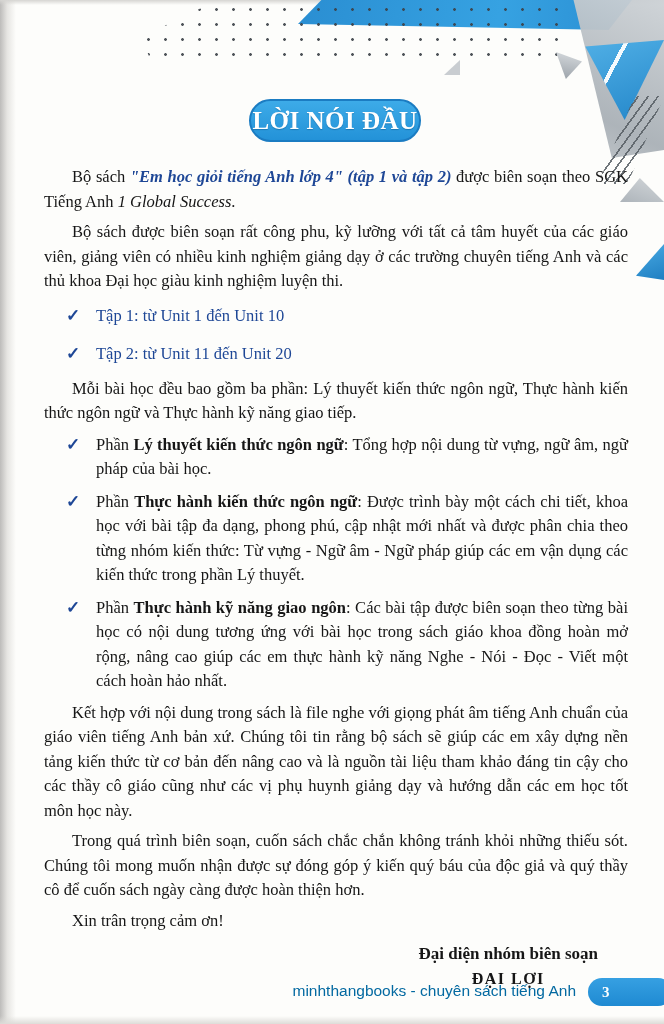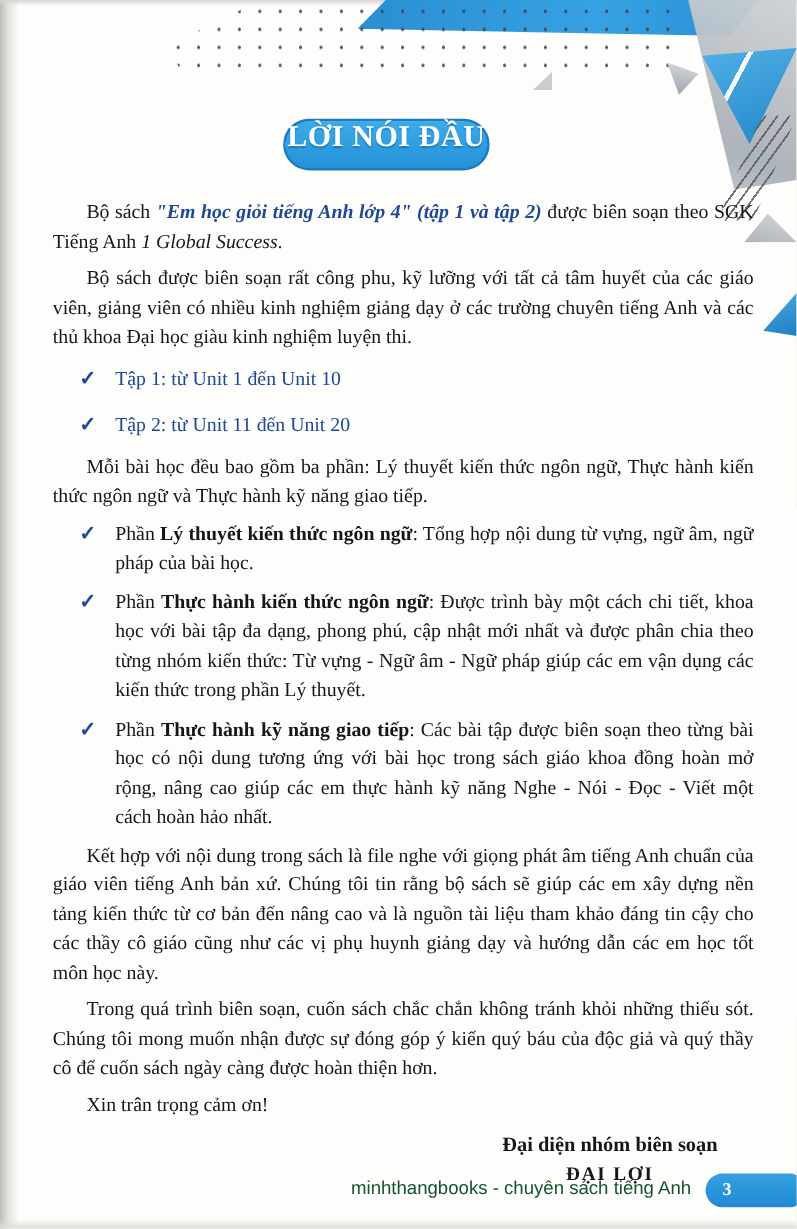--- a/index.html
+++ b/index.html
@@ -39,24 +39,24 @@
   .tri-a{left:556px;top:52px;width:26px;height:27px;background:linear-gradient(190deg,#d9dde0,#9aa1a8);
     clip-path:polygon(0 0,100% 35%,38% 100%);}
   .tri-b{left:620px;top:178px;width:44px;height:24px;background:linear-gradient(200deg,#d3d7da,#adb4ba);
     clip-path:polygon(45% 0,100% 100%,0 100%);}
   .tri-c{left:636px;top:244px;width:28px;height:36px;background:linear-gradient(160deg,#4aabe4,#1f7fc2);
     clip-path:polygon(100% 0,100% 100%,0 88%);}
   .tri-d{left:444px;top:60px;width:16px;height:15px;background:#c3c8cc;
     clip-path:polygon(100% 0,100% 100%,0 100%);opacity:.9;}
 
   
-  .title-pill{position:absolute;left:236px;top:99px;width:172px;height:43px;
+  .title-pill{position:absolute;left:249px;top:99px;width:172px;height:43px;
     background:linear-gradient(180deg,#3dabe8,#2392d8);
     border:2.5px solid #1b7cc2;border-radius:23px;box-sizing:border-box;
-    display:flex;justify-content:center;}
+    display:flex;align-items:center;justify-content:center;}
   .title-pill span{color:#ffffff;font-weight:bold;font-size:25px;letter-spacing:.5px;
     font-family:"Liberation Serif",serif;text-shadow:0 1px 1px rgba(0,60,110,.35);}
 
   
   .content{position:absolute;left:44px;top:162px;width:584px;display:flex;flex-direction:column;}
   .para{margin:3px 0;font-size:16.5px;line-height:24.5px;text-align:justify;text-indent:28px;}
   .book-title{color:#1e4796;font-weight:bold;font-style:italic;}
   .italic{font-style:italic;}
   .bold{font-weight:bold;}
   .bullet{display:flex;margin:4px 0 4px 22px;font-size:16.5px;line-height:24.5px;}
@@ -64,21 +64,21 @@
   .bullet .btext{flex:1;text-align:justify;}
   .vol{margin-top:7px;margin-bottom:7px;}
   .vol .btext{color:#1e4796;font-weight:normal;}
 
   .signature{align-self:flex-end;margin:6px 30px 0 0;text-align:center;}
   .sig-role{font-weight:bold;font-size:17px;line-height:24px;}
   .sig-name{font-weight:bold;font-size:16px;line-height:26px;letter-spacing:1.5px;}
 
   
   .footer-text{position:absolute;right:88px;top:982px;
-    font-family:"Liberation Sans",sans-serif;font-size:15.5px;color:#14532d;}
+    font-family:"Liberation Sans",sans-serif;font-size:15.5px;color:#0369a1;}
   .page-badge{position:absolute;left:588px;top:978px;width:84px;height:28px;
     background:linear-gradient(180deg,#36a0e2,#1f8ad2);border-radius:15px;
     display:flex;align-items:center;}
   .page-badge span{color:#ffffff;font-size:15px;font-weight:bold;margin-left:14px;
     font-family:"Liberation Serif",serif;}
 </style>
 </head>
 <body>
 
 <div class="page">
@@ -122,21 +122,21 @@
     <div class="bullet">
       <span class="check">✓</span>
       <span class="btext"><span>Phần </span><span class="bold">Lý thuyết kiến thức ngôn ngữ</span><span>: Tổng hợp nội dung từ vựng, ngữ âm, ngữ pháp của bài học.</span></span>
     </div>
     <div class="bullet">
       <span class="check">✓</span>
       <span class="btext"><span>Phần </span><span class="bold">Thực hành kiến thức ngôn ngữ</span><span>: Được trình bày một cách chi tiết, khoa học với bài tập đa dạng, phong phú, cập nhật mới nhất và được phân chia theo từng nhóm kiến thức: Từ vựng - Ngữ âm - Ngữ pháp giúp các em vận dụng các kiến thức trong phần Lý thuyết.</span></span>
     </div>
     <div class="bullet">
       <span class="check">✓</span>
-      <span class="btext"><span>Phần </span><span class="bold">Thực hành kỹ năng giao tiếp</span><span>: Các bài tập được biên soạn theo từng bài học có nội dung tương ứng với bài học trong sách giáo khoa đồng hoàn mở rộng, nâng cao giúp các em thực hành kỹ năng Nghe - Nói - Đọc - Viết một cách hoàn hảo nhất.</span></span>
+      <span class="btext"><span>Phần </span><span class="bold">Thực hành kỹ năng giao ngôn</span><span>: Các bài tập được biên soạn theo từng bài học có nội dung tương ứng với bài học trong sách giáo khoa đồng hoàn mở rộng, nâng cao giúp các em thực hành kỹ năng Nghe - Nói - Đọc - Viết một cách hoàn hảo nhất.</span></span>
     </div>
 
     <p class="para">Kết hợp với nội dung trong sách là file nghe với giọng phát âm tiếng Anh chuẩn của giáo viên tiếng Anh bản xứ. Chúng tôi tin rằng bộ sách sẽ giúp các em xây dựng nền tảng kiến thức từ cơ bản đến nâng cao và là nguồn tài liệu tham khảo đáng tin cậy cho các thầy cô giáo cũng như các vị phụ huynh giảng dạy và hướng dẫn các em học tốt môn học này.</p>
 
     <p class="para">Trong quá trình biên soạn, cuốn sách chắc chắn không tránh khỏi những thiếu sót. Chúng tôi mong muốn nhận được sự đóng góp ý kiến quý báu của độc giả và quý thầy cô để cuốn sách ngày càng được hoàn thiện hơn.</p>
 
     <p class="para">Xin trân trọng cảm ơn!</p>
 
     <div class="signature">
       <div class="sig-role">Đại diện nhóm biên soạn</div>

